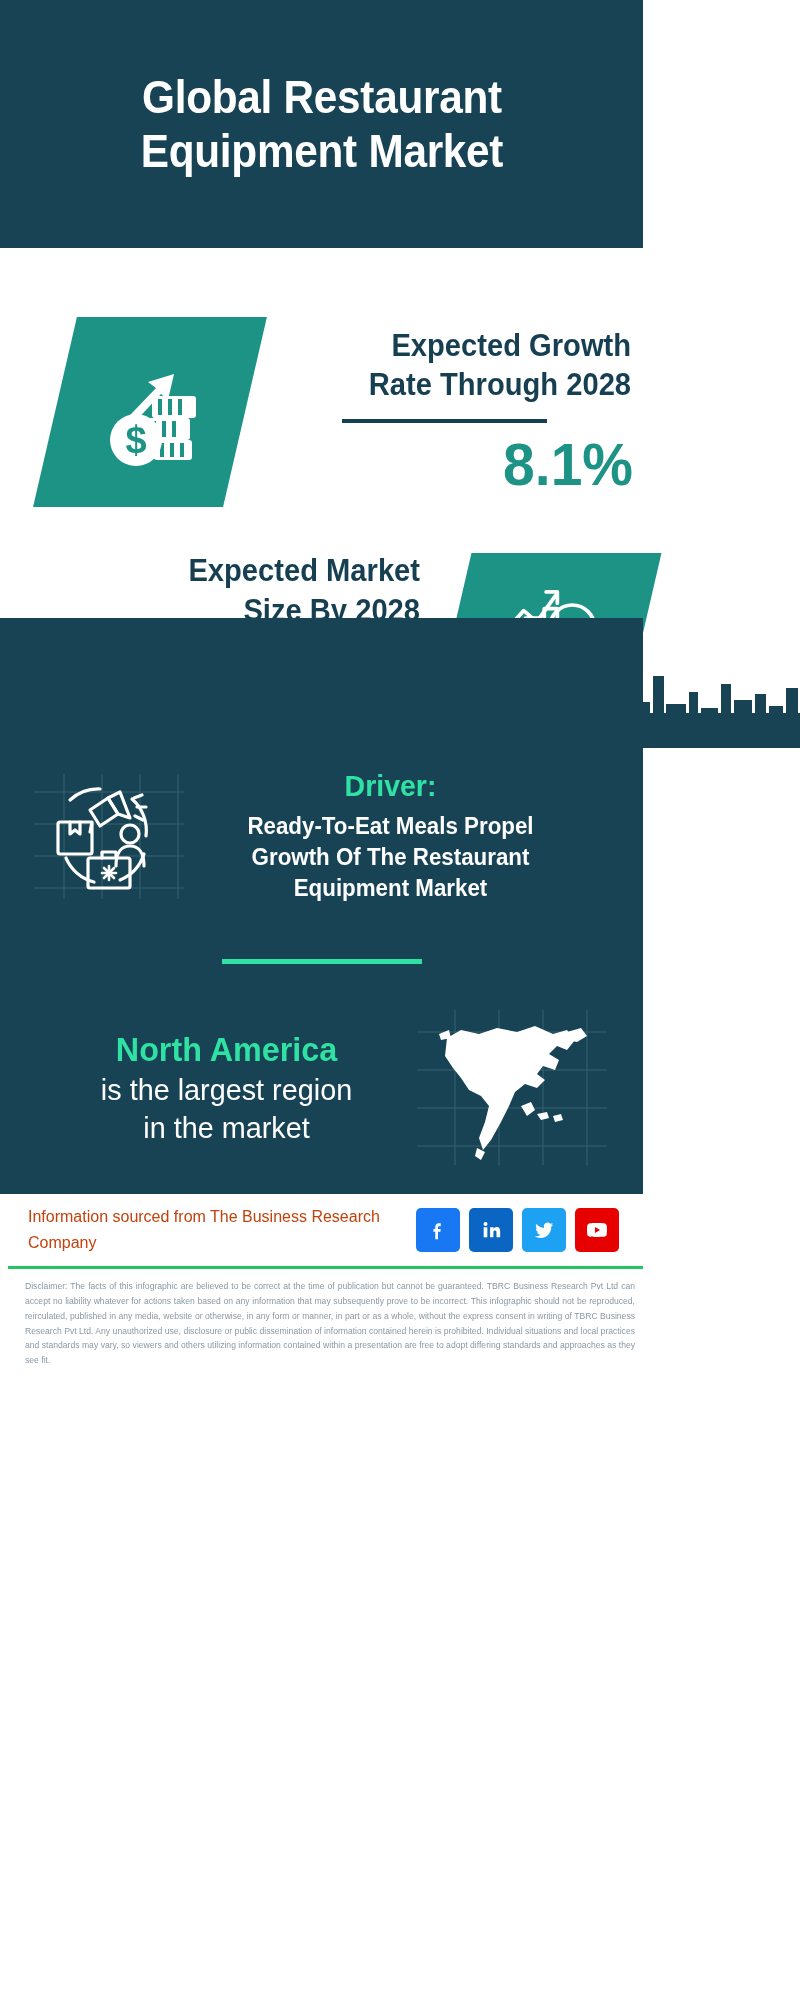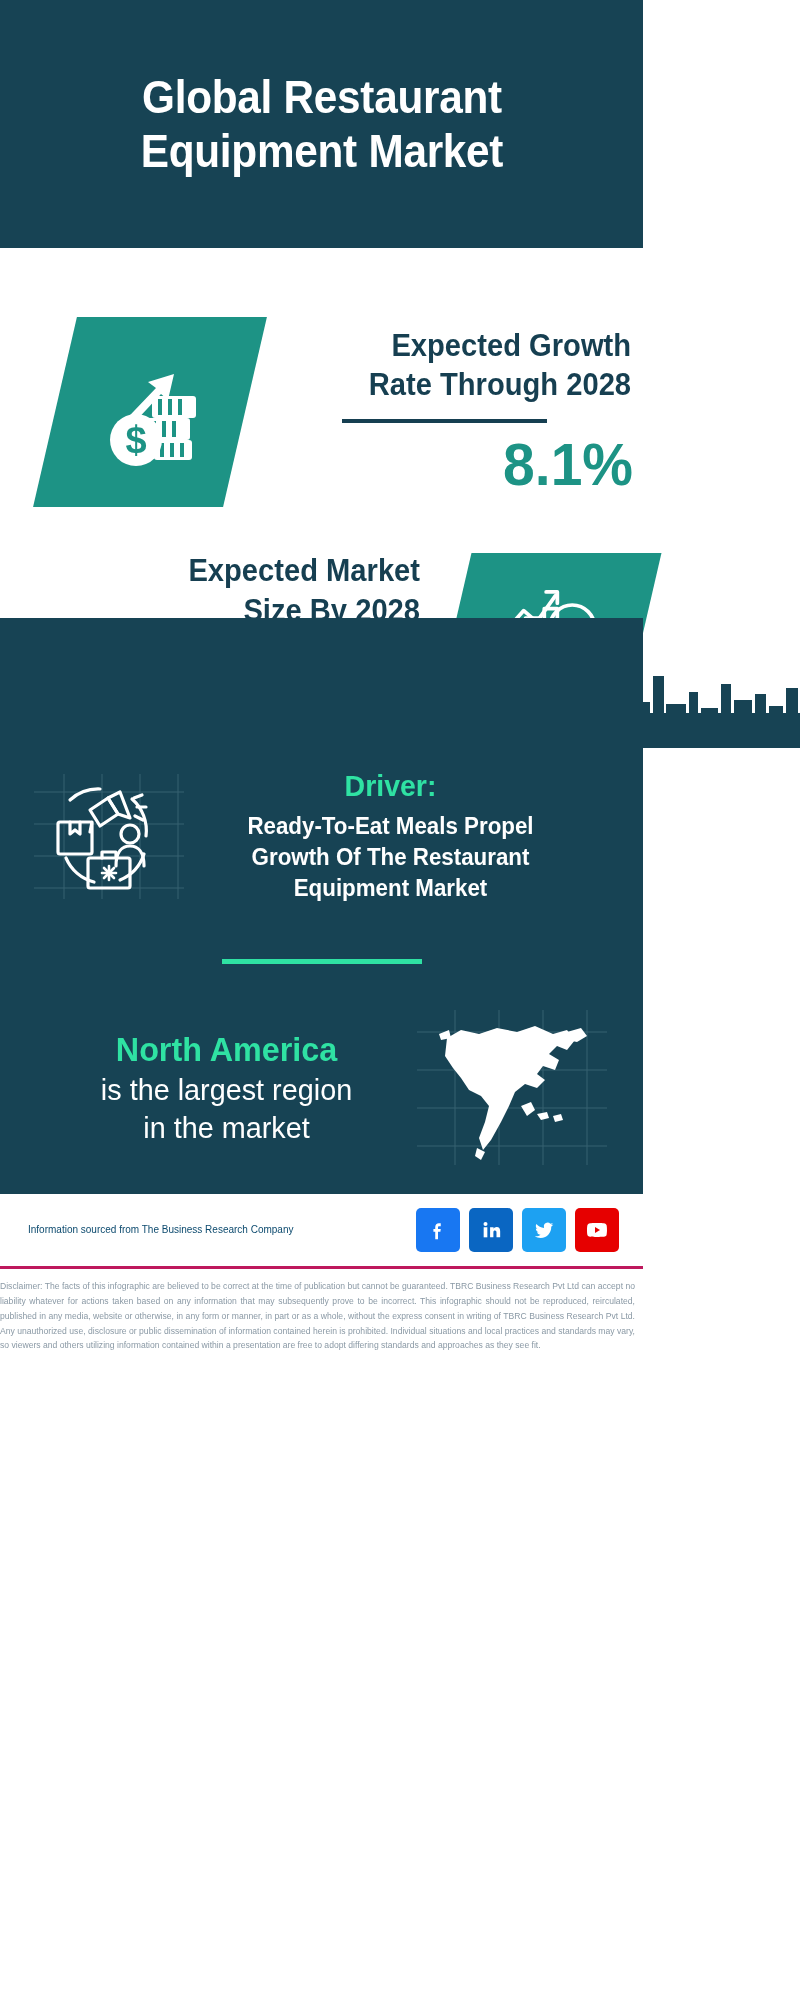--- a/index.html
+++ b/index.html
@@ -140,40 +140,41 @@
   .map-wrap { width:190px; height:155px; flex:none; position:relative; }
 
   
   .source-bar {
     background:#ffffff;
     height:75px;
     display:flex; align-items:center; justify-content:space-between;
     padding:0 24px 0 28px;
     border-top:3px solid #174354;
   }
-  .source-text { color:#0c4a6e; font-size:10px; line-height:1.65; }
+  .source-text { color:#c2410c; font-size:16px; line-height:1.65; }
   .socials { display:flex; gap:9px; align-items:center; }
   .sq {
     width:44px; height:44px; border-radius:5px;
     display:flex; align-items:center; justify-content:center;
     color:#fff; font-weight:bold;
   }
   .sq-fb { background:#1877f2; }
   .sq-li { background:#0a66c2; }
   .sq-tw { background:#1da1f2; }
   .sq-yt { background:#e60000; }
 
   
   .disclaimer {
-    border-top:3px solid #be185d;
-    padding:10px 8px 0 0;
+    border-top:3px solid #22c55e;
+    padding:10px 8px 0 17px;
     color:#8a99a5;
     font-size:8.6px;
     line-height:1.72;
     text-align:justify;
+    margin-left:8px;
   }
   svg { display:block; }
 </style>
 </head>
 <body>
 
 <div class="page">
 
   <div class="header">
     <h1>

